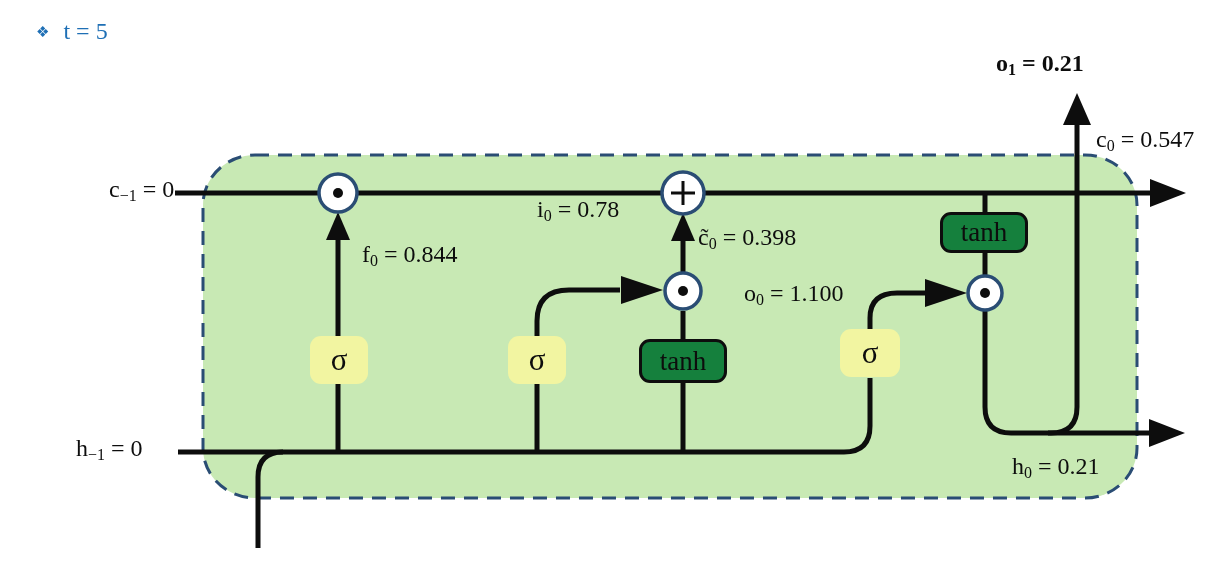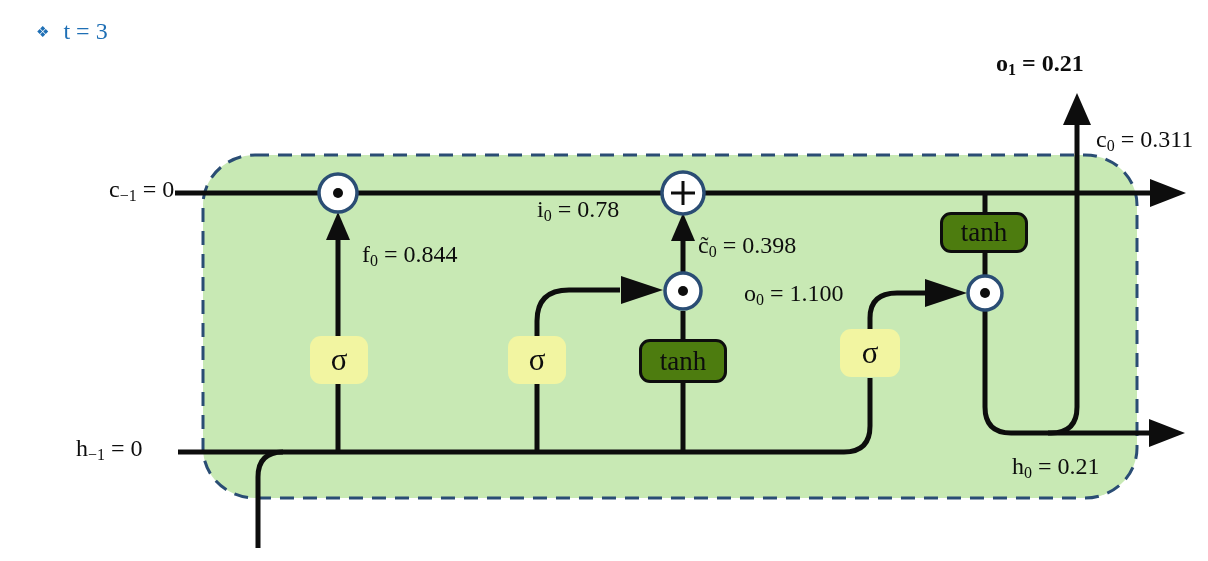--- a/index.html
+++ b/index.html
@@ -14,48 +14,48 @@
   .title { position:absolute; left:36px; top:18px; display:flex; align-items:center; gap:14px; }
   .title .bullet { font-family:"DejaVu Sans", sans-serif; font-size:15px; color:#1e6fb5; }
   .title .t { font-size:24px; color:#1e6fb5; }
 
   
   .gate {
     position:absolute; display:flex; align-items:center; justify-content:center;
     border-radius:11px; box-sizing:border-box;
   }
   .gate.sigma { background:#f2f5a1; font-size:31px; }
-  .gate.tanh  { background:#4d7c0f; border:3.5px solid #0d0d0d; font-size:27px; }
+  .gate.tanh  { background:#15803d; border:3.5px solid #0d0d0d; font-size:27px; }
   #gate-sigma-f { left:310px; top:336px; width:58px; height:48px; }
   #gate-sigma-i { left:508px; top:336px; width:58px; height:48px; }
   #gate-sigma-o { left:840px; top:329px; width:60px; height:48px; }
   #gate-tanh-cand { left:639px; top:339px; width:88px; height:44px; }
   #gate-tanh-out  { left:940px; top:212px; width:88px; height:41px; }
 
   
   .lbl { position:absolute; font-size:24px; white-space:nowrap; }
   .lbl sub { font-size:16px; line-height:0; vertical-align:-0.28em; }
   #lbl-c-prev { left:74px;   top:176px;margin-left:35px; }
   #lbl-h-prev { left:76px;   top:435px; }
   #lbl-f0     { left:362px;  top:241px; }
   #lbl-i0     { left:527px;  top:196px;margin-left:10px; }
-  #lbl-ctilde { left:698px;  top:232px;text-align:right; }
+  #lbl-ctilde { left:698px;  top:224px;text-align:right; }
   #lbl-o0     { left:744px;  top:280px; }
   #lbl-o1     { left:996px;  top:50px;font-weight:bold;  }
   #lbl-c0     { left:1096px; top:126px; }
   #lbl-h0     { left:1012px; top:453px;text-align:right; }
 </style>
 </head>
 <body>
 
 <div id="canvas">
 
   <div class="title">
     <span class="bullet">❖</span>
-    <span class="t">t = 3</span>
+    <span class="t">t = 5</span>
   </div>
 
   <svg width="1208" height="561" viewBox="0 0 1208 561">
 
     <rect x="203" y="155" width="934" height="343" rx="52" ry="50" fill="#c8e9b4" stroke="#2a4d74" stroke-width="3" stroke-dasharray="14 9"></rect>
 
     <path d="M175 193 H1152" stroke="#0d0d0d" stroke-width="5" fill="none"></path>
     <polygon points="1186,193 1150,179 1150,207" fill="#0d0d0d"></polygon>
 
     <path d="M178 452 H844 Q870 452 870 426 V378" stroke="#0d0d0d" stroke-width="5" fill="none"></path>
@@ -128,19 +128,19 @@
   <div class="lbl" id="lbl-ctilde">
     <span>c̃</span><sub>0</sub><span> = 0.398</span>
   </div>
   <div class="lbl" id="lbl-o0">
     <span>o</span><sub>0</sub><span> = 1.100</span>
   </div>
   <div class="lbl" id="lbl-o1">
     <span>o</span><sub>1</sub><span> = 0.21</span>
   </div>
   <div class="lbl" id="lbl-c0">
-    <span>c</span><sub>0</sub><span> = 0.311</span>
+    <span>c</span><sub>0</sub><span> = 0.547</span>
   </div>
   <div class="lbl" id="lbl-h0">
     <span>h</span><sub>0</sub><span> = 0.21</span>
   </div>
 
 </div>
 
 </body></html>

